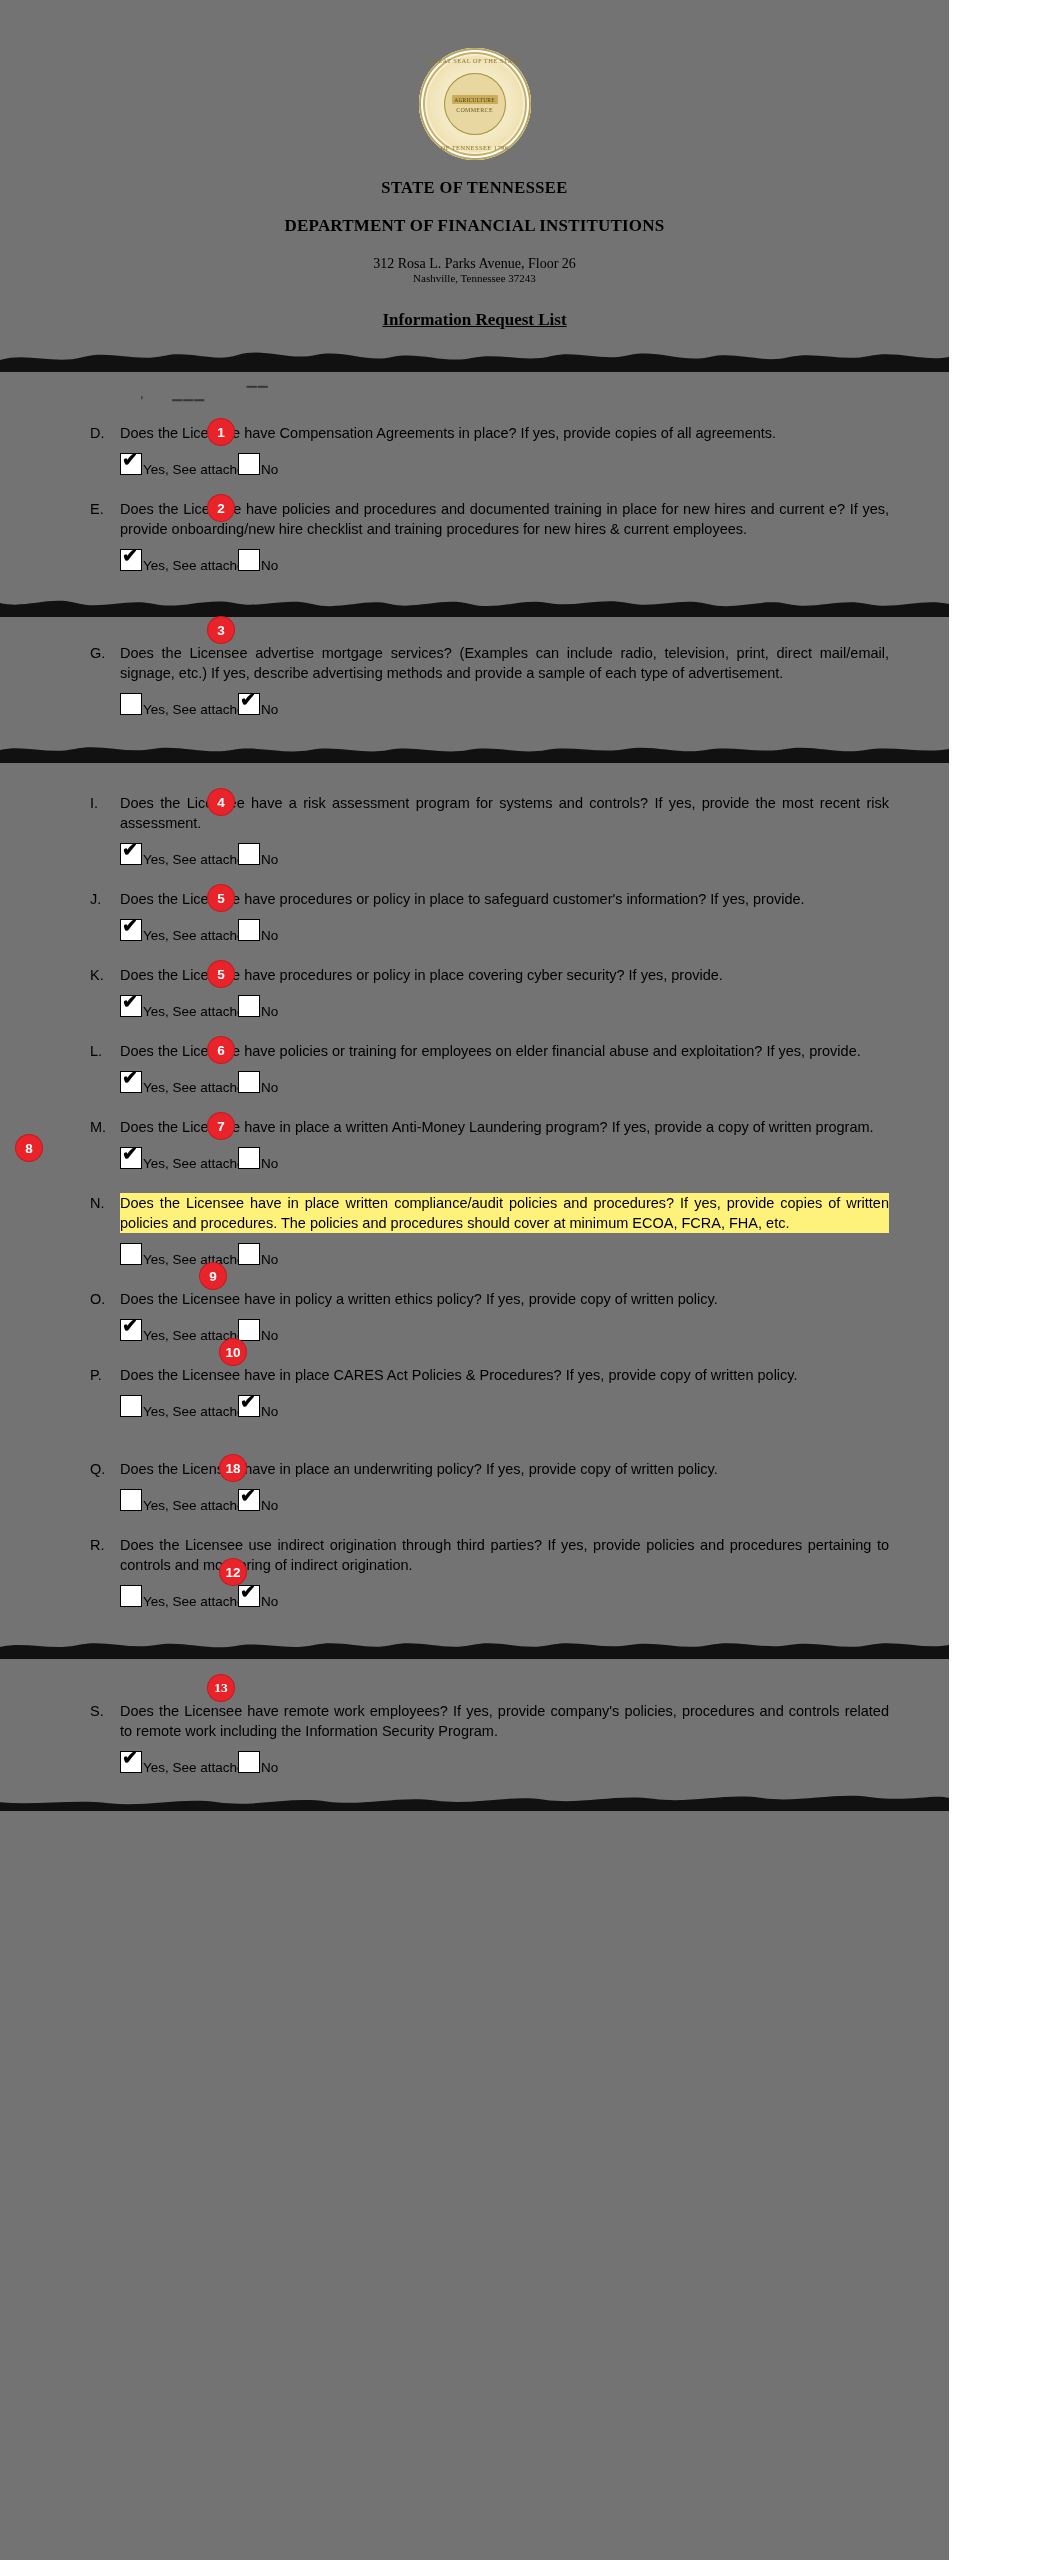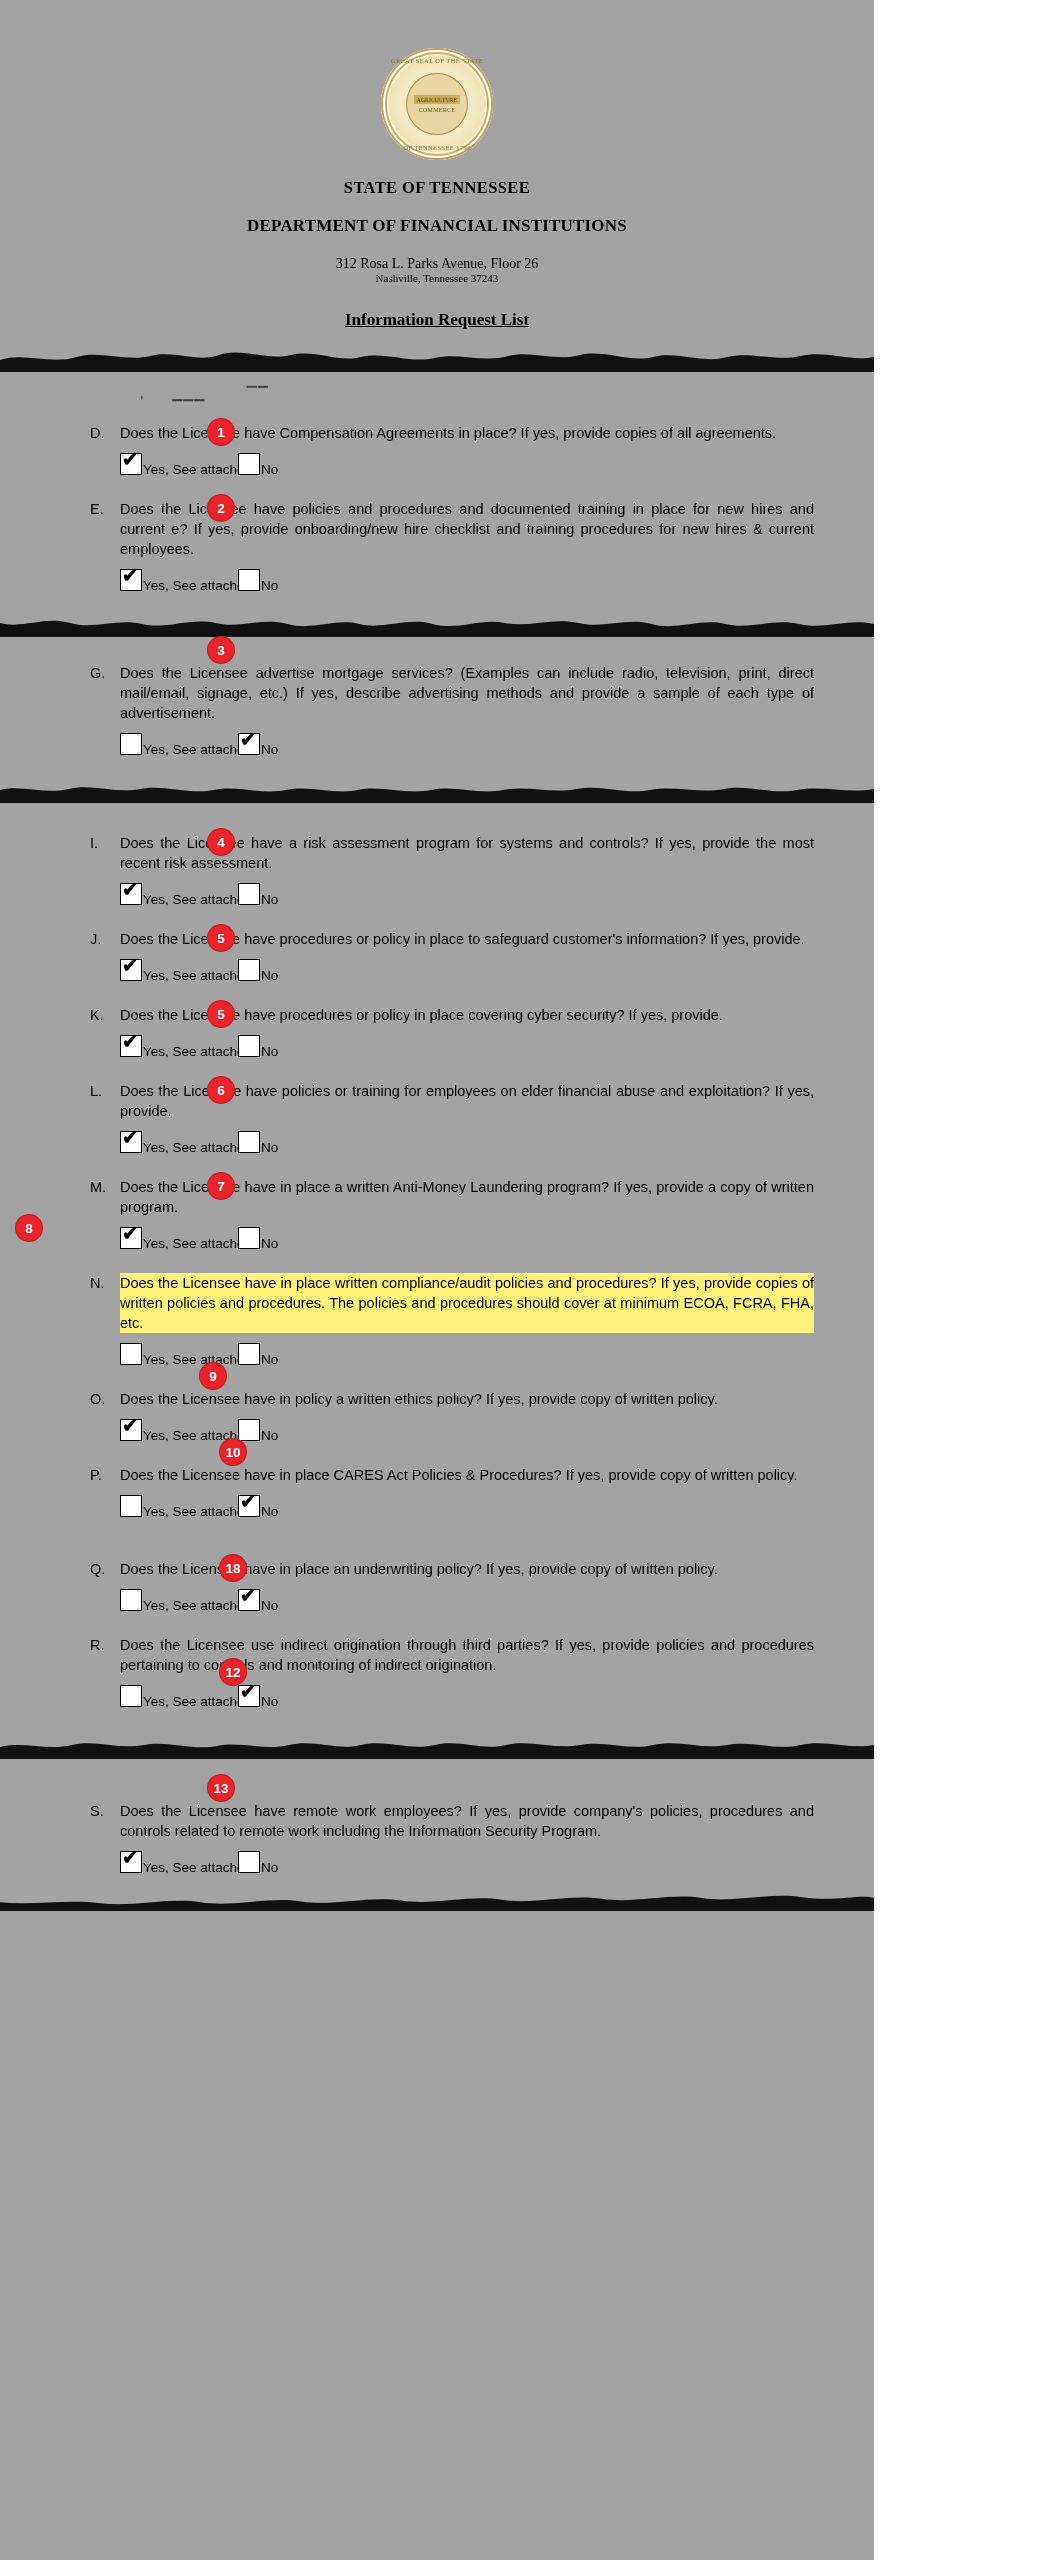--- a/index.html
+++ b/index.html
@@ -9,24 +9,24 @@
   }
   body {
     width: 1046px;
     min-height: 2560px;
     font-family: "Liberation Sans", sans-serif;
     color: #000;
     position: relative;
     overflow-x: hidden;
   }
   .page {
-    width: 874px;
+    width: 949px;
     min-height: 2560px;
     position: relative;
-    background: #a3a3a3;
+    background: #737373;
   }
 
   
   .header {
     text-align: center;
     padding-top: 48px;
   }
   .seal {
     width: 112px;
     height: 112px;
@@ -499,21 +499,21 @@
       </div>
       <div class="answers">
         <div class="opt spacer-yes">
           <div class="box checked"></div>
           <div class="opt-label">Yes, See attached</div>
         </div>
         <div class="opt">
           <div class="box"></div>
           <div class="opt-label">No</div>
         </div>
-        <div class="marker" style="left:118px; top:-26px;">13</div>
+        <div class="marker" style="left:118px; top:-26px;font-family:Liberation Serif, serif;">13</div>
       </div>
     </div>
   </div>
 
   <div class="tear" style="margin-top:10px; height:30px;">
     <svg viewBox="0 0 1046 30" preserveAspectRatio="none" aria-hidden="true">
       <path d="M0,20 C40,24 80,16 120,21 C160,26 200,14 240,20 C280,26 320,13 360,19 C400,25 440,12 480,18 C520,24 560,11 600,17 C640,23 680,10 720,16 C760,22 800,9 840,15 C880,21 920,8 960,14 C1000,20 1030,10 1046,15 L1046,30 L0,30 Z" fill="#111"></path>
     </svg>
   </div>
 

